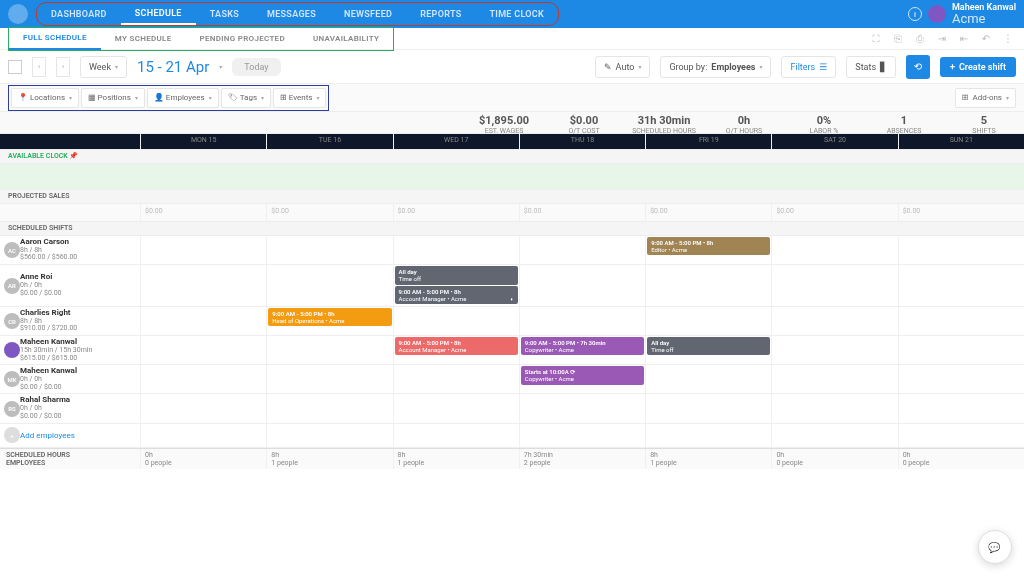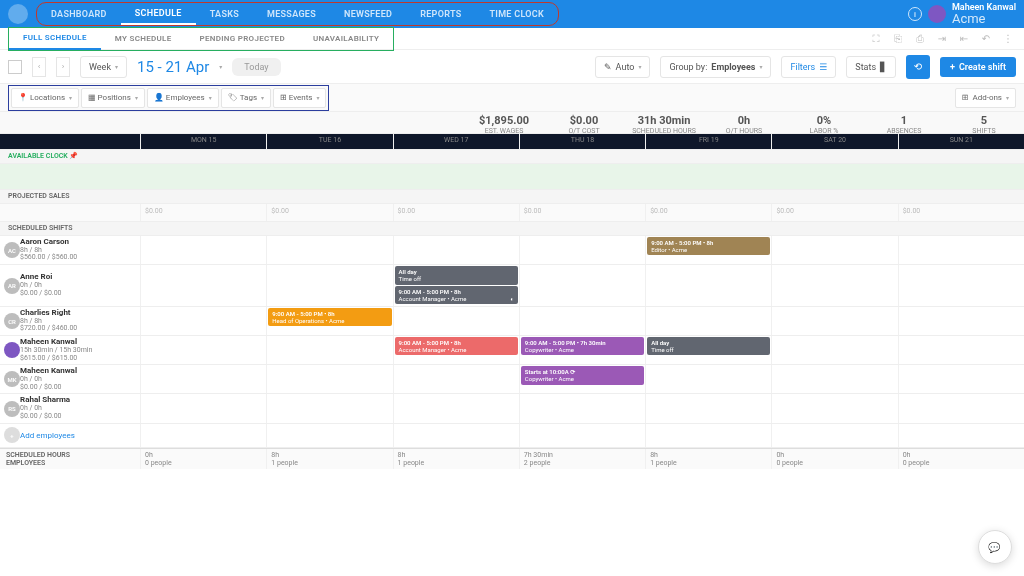--- a/index.html
+++ b/index.html
@@ -225,21 +225,21 @@
         </div>
         <div class="emp-day"></div>
         <div class="emp-day"></div>
         <div class="emp-day"></div>
         <div class="emp-day"></div>
       </div>
     </div>
     <div class="emp-row">
       <div class="emp-info">
         <span class="emp-av" style="background:#bdbdbd">CR</span>
-        <div class="emp-txt"><b>Charlies Right</b><div class="sub">8h / 8h</div><div class="sub">$720.00 / $460.00</div></div>
+        <div class="emp-txt"><b>Charlies Right</b><div class="sub">8h / 8h</div><div class="sub">$910.00 / $720.00</div></div>
       </div>
       <div class="emp-days">
         <div class="emp-day"></div>
         <div class="emp-day">
           <div class="shift" style="background: rgb(243, 156, 18);">
             <div class="t">9:00 AM - 5:00 PM • 8h</div>
             <div>Head of Operations • Acme</div>
           </div>
         </div>
         <div class="emp-day"></div>

